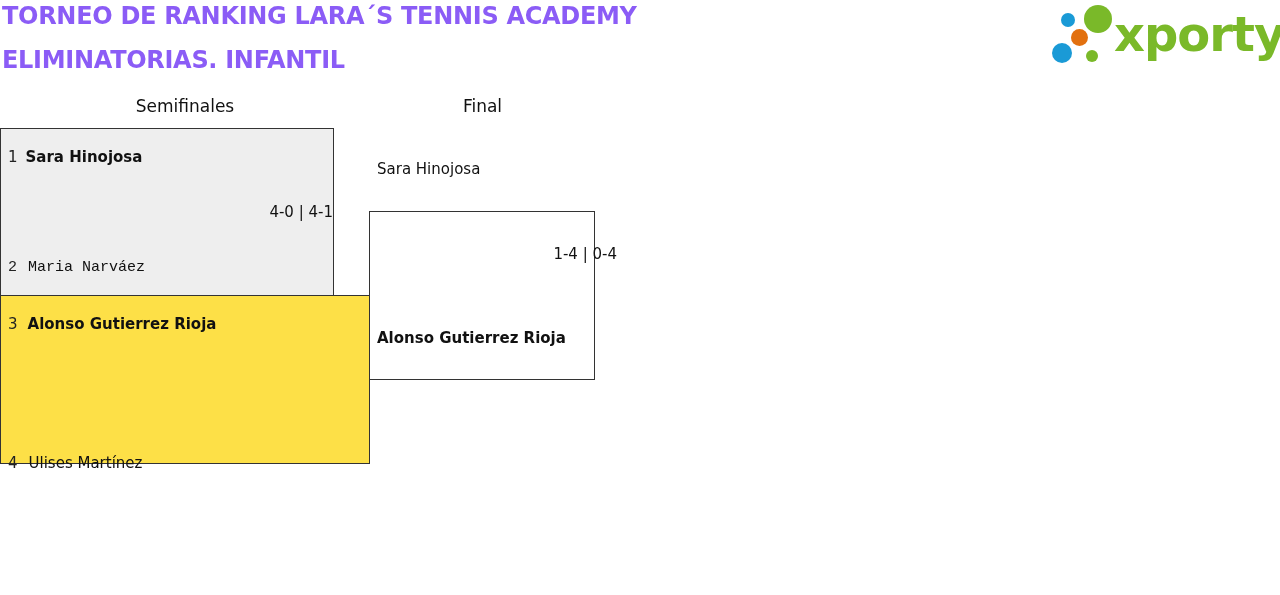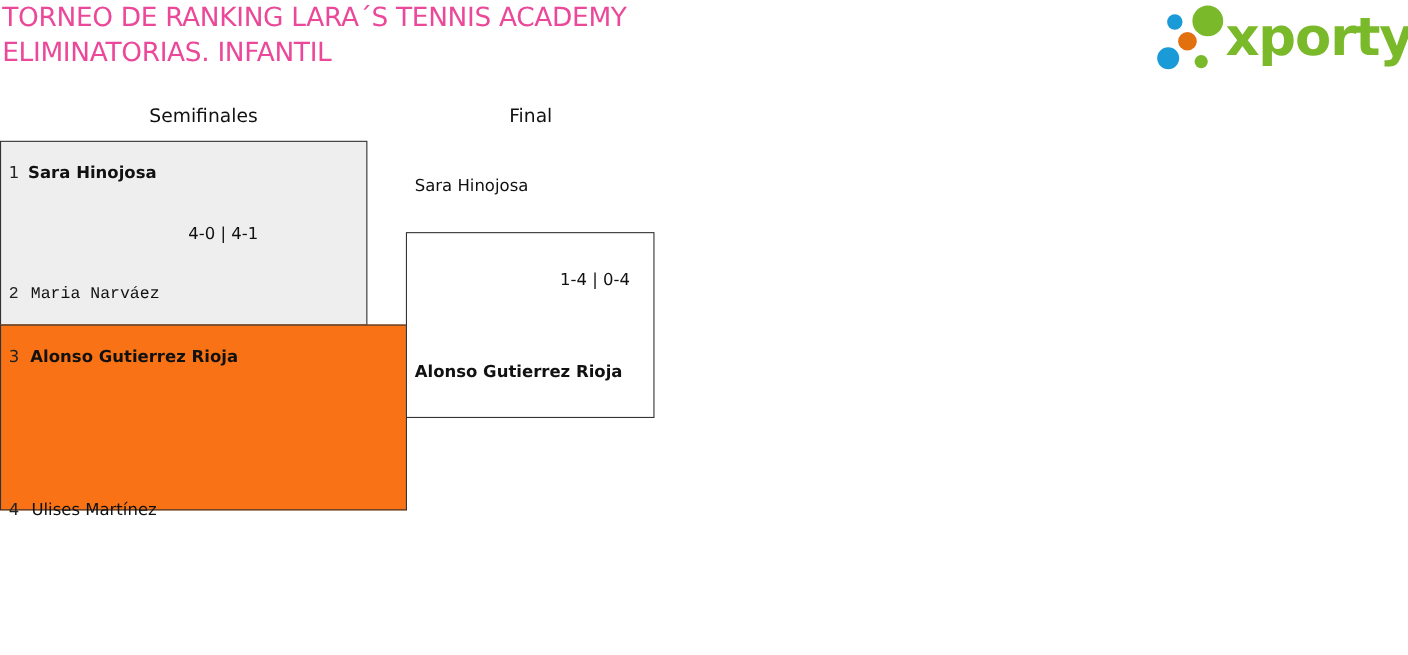--- a/index.html
+++ b/index.html
@@ -1,31 +1,31 @@
 <!DOCTYPE html>
 <html><head>
 <meta charset="utf-8">
 <style>
   html, body { margin:0; padding:0; background:#fff; }
   body { width:1280px; height:595px; position:relative; overflow:hidden;
          font-family:"DejaVu Sans", sans-serif; color:#111; }
-  .title { position:absolute; left:2px; font-size:24px; font-weight:400; letter-spacing:-0.3px;
-           color:#ec4899; white-space:nowrap; }
+  .title { position:absolute; left:2px; font-size:24px; font-weight:700; letter-spacing:-0.3px;
+           color:#8b5cf6; white-space:nowrap; }
   .title.l1 { top:2px; }
-  .title.l2 { top:33px; }
+  .title.l2 { top:46px; }
   .logo { position:absolute; left:1050px; top:4px; width:228px; height:62px; }
   .logo .dot { position:absolute; border-radius:50%; }
   .logo .word { position:absolute; left:64px; top:2px; font-size:48px; font-weight:bold;
                 letter-spacing:-1px; line-height:56px; }
   .round-title { position:absolute; top:96px; font-size:17px; font-weight:500; text-align:center; }
   .match { position:absolute; box-sizing:border-box; border:1px solid #333; }
   .p { position:absolute; font-size:15px; white-space:nowrap; }
   .p .seed { display:inline-block; margin-right:8px; color:#222; }
   .p.win .name { font-weight:bold; }
-  .score { position:absolute; font-size:15px; text-align:center; width:100%; left:0;padding-left:36px; }
+  .score { position:absolute; font-size:15px; text-align:right; width:100%; left:0; }
 </style>
 </head>
 <body>
 
 <div class="title l1">TORNEO DE RANKING LARA´S TENNIS ACADEMY</div>
 <div class="title l2">ELIMINATORIAS. INFANTIL</div>
 
 <div class="logo">
   <span class="dot" style="left:11px;top:9px;width:14px;height:14px;background:#1a9ad6;"></span>
   <span class="dot" style="left:34px;top:1px;width:28px;height:28px;background:#7ab929;"></span>
@@ -41,21 +41,21 @@
 <div class="match" style="left:0;top:128px;width:334px;height:168px;background:#eeeeee;">
   <div class="p win" style="left:7px;top:19px;">
     <span class="seed">1</span><span class="name">Sara Hinojosa</span>
   </div>
   <div class="score" style="top:74px;">4-0 | 4-1</div>
   <div class="p" style="left:7px;top:130px;font-family:Liberation Mono, monospace;">
     <span class="seed" style="margin-right:11px;">2</span><span class="name">Maria Narváez</span>
   </div>
 </div>
 
-<div class="match" style="left:0;top:295px;width:370px;height:169px;background:#f97316;">
+<div class="match" style="left:0;top:295px;width:370px;height:169px;background:#fde047;">
   <div class="p win" style="left:7px;top:19px;">
     <span class="seed" style="margin-right:10px;">3</span><span class="name">Alonso Gutierrez Rioja</span>
   </div>
   <div class="p" style="left:7px;top:131px;margin-top:27px;">
     <span class="seed" style="margin-right:11px;">4</span><span class="name">Ulises Martínez</span>
   </div>
 </div>
 
 <div class="p" style="left:377px;top:160px;">
   <span class="name">Sara Hinojosa</span>

